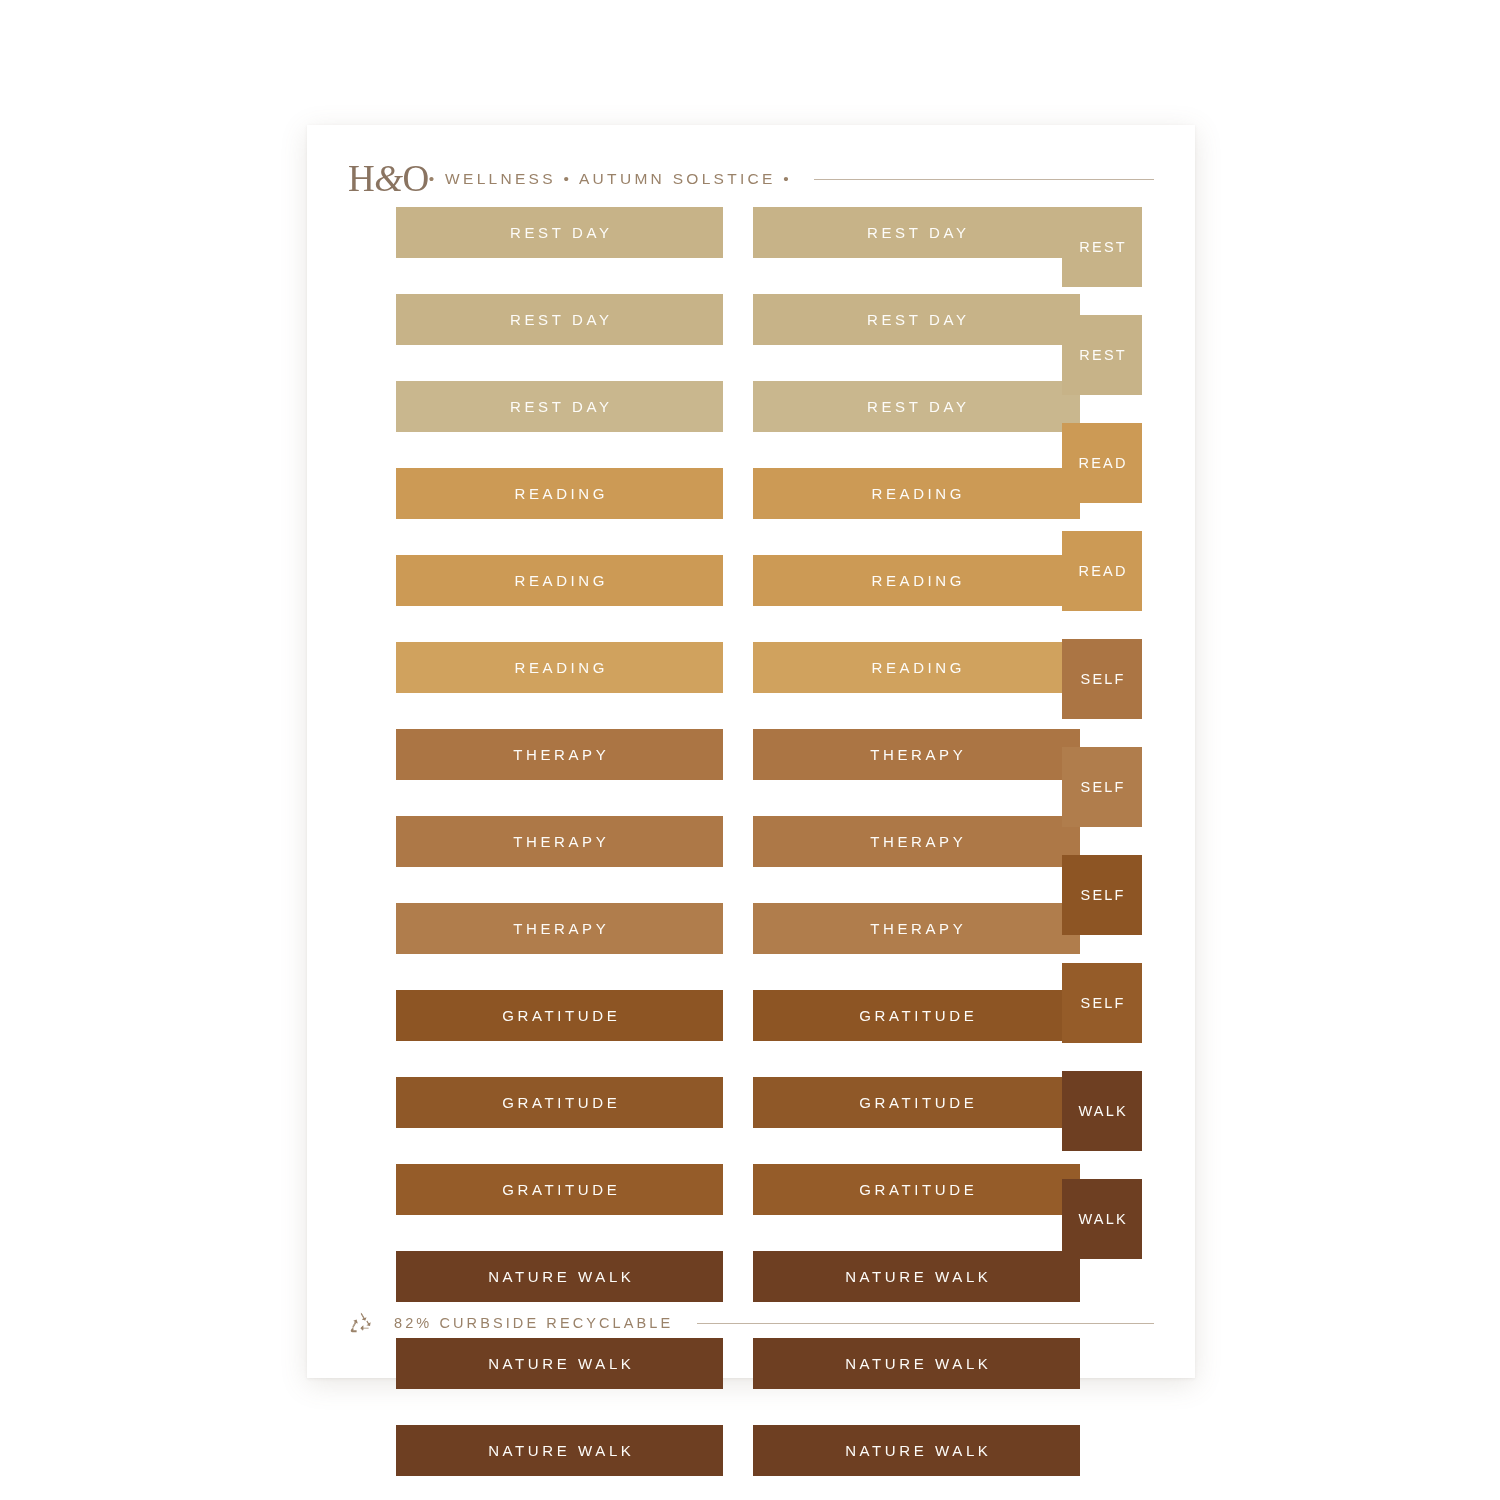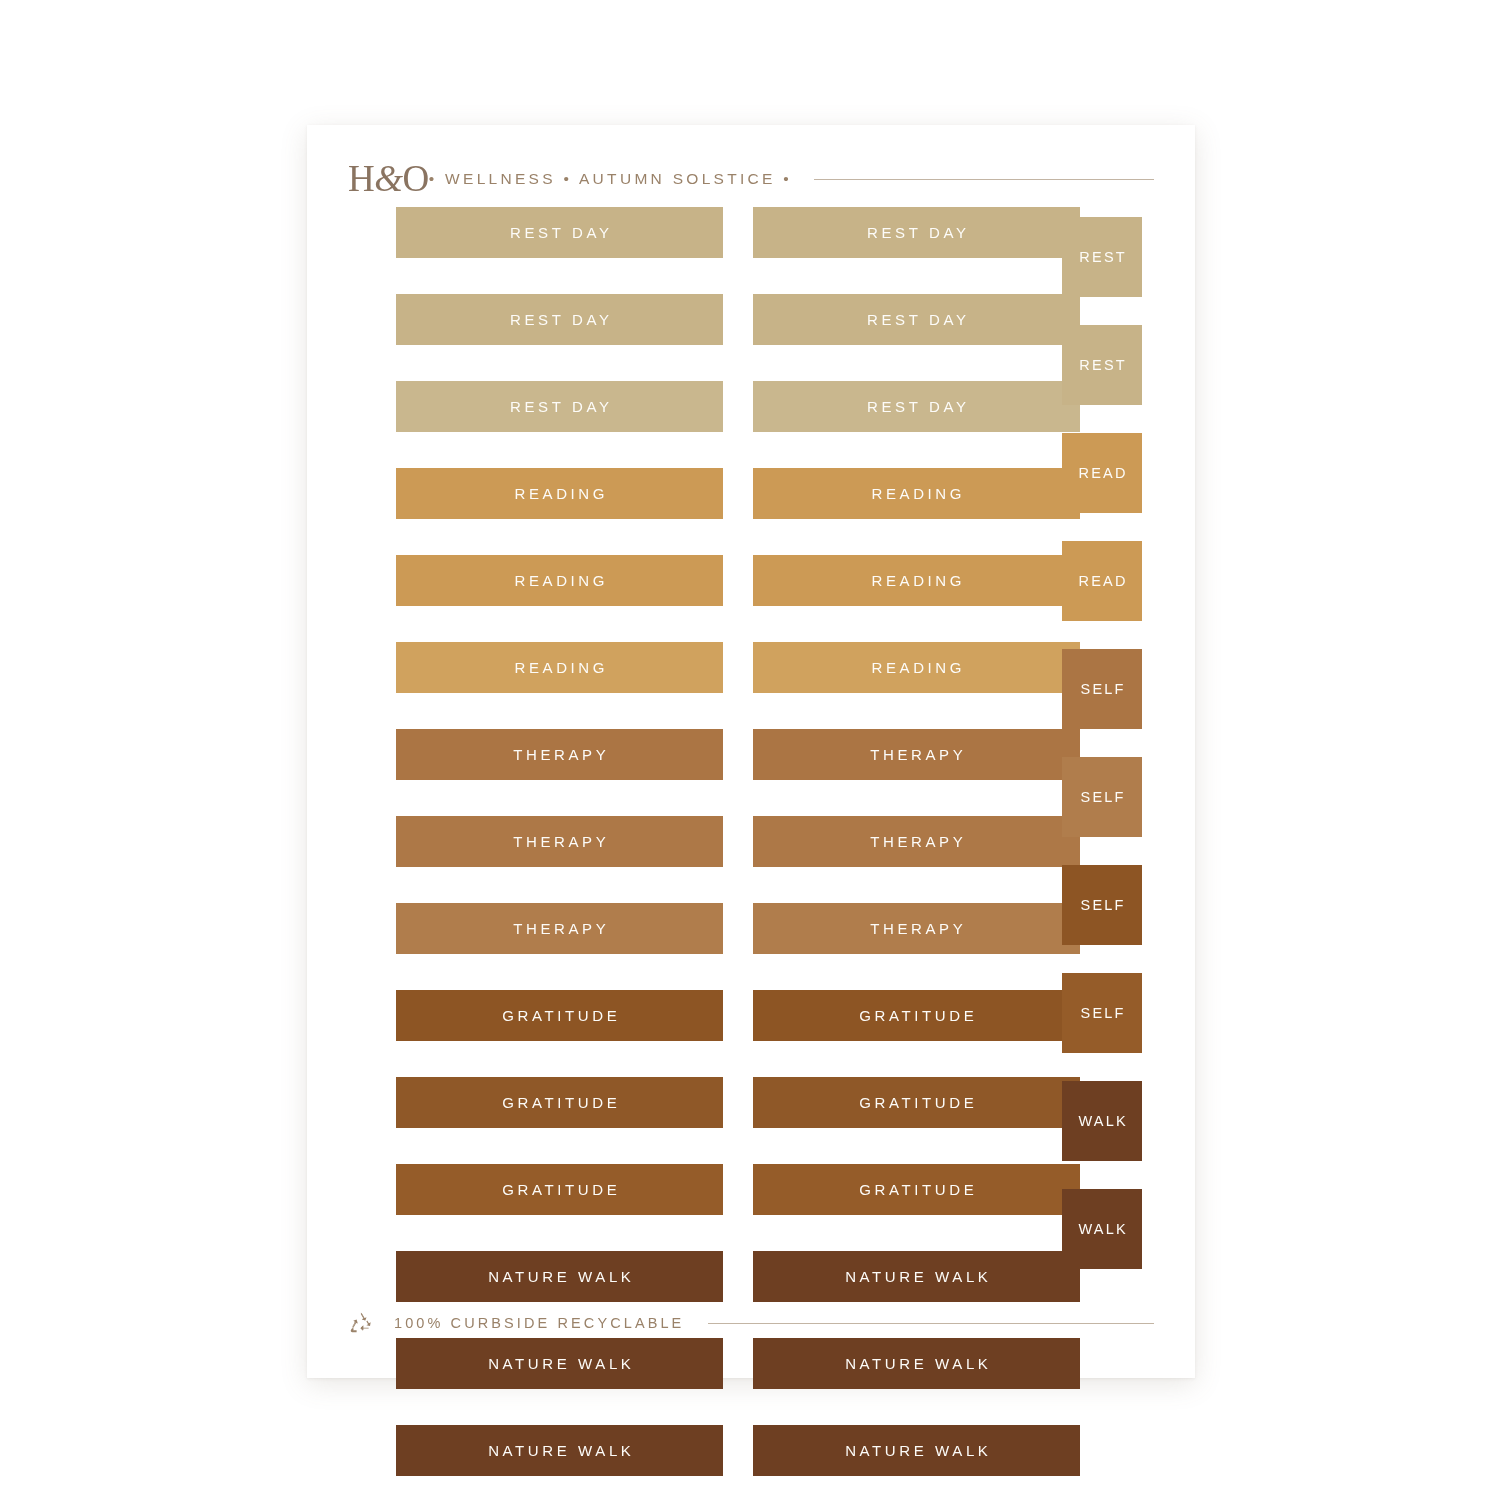--- a/index.html
+++ b/index.html
@@ -78,21 +78,21 @@
     font-size:15px;
     letter-spacing:3.6px;
     font-weight:500;
     white-space:nowrap;
     text-indent:3.6px;
   }
 
   
   .squares{
     position:absolute;
-    left:755px; top:92px;
+    left:755px; top:82px;
     width:80px;
     text-align:center;
   }
   .sq{
     width:80px; height:80px;
     margin-bottom:28px;
     display:flex;
     align-items:center;
     justify-content:center;
     box-sizing:border-box;
@@ -310,18 +310,18 @@
           <path d="M12.2 41.5 l7.1 -12.4 4.6 2.7 -2.8 -8.2 -8.2 2.8 4.6 2.7 -7.1 12.4 z"></path>
           <path d="M53.0 44.0 L37.9 44.0 L37.9 37.8 L31.8 43.9 L37.9 50.0 L37.9 44.0 L53.0 44.0 Z"></path>
           <path d="M50.8 45.6 H36.6 v5.3 l-6.2 -6.2 6.2 -6.2 v5.3 h14.2 z"></path>
           <path d="M12.6 45.6 h14.0 v-5.3 l6.2 6.2 -6.2 6.2 v-5.3 h-14.0 z" opacity="0"></path>
           <path d="M13.0 44.2 c-2.0 0 -3.6 1.0 -4.4 2.6 l-1.4 2.6 c-1.3 2.6 0.5 5.6 3.4 5.6 h10.6 v-5.0 h-8.6 l1.2 -2.3 z"></path>
           <path d="M45.3 28.0 l4.2 7.3 -4.3 2.5 9.0 1.6 1.6 -9.0 -4.3 2.5 -4.1 -7.2 z"></path>
           <path d="M47.0 24.6 c1.0 1.7 3.0 2.6 4.8 2.2 l2.6 -0.5 c2.9 -0.6 4.2 -3.9 2.6 -6.3 l-5.0 -8.5 -4.3 2.6 4.2 7.2 -2.4 0.5 z" opacity="0"></path>
           <path d="M21.3 13.6 c1.0 -1.7 2.9 -2.7 4.8 -2.4 l2.6 0.4 c2.9 0.5 4.3 3.8 2.7 6.2 l-4.9 8.6 -4.4 -2.5 4.2 -7.3 -2.4 -0.4 z" opacity="0"></path>
         </g>
       </svg>
-      <div class="footer-text">100% CURBSIDE RECYCLABLE</div>
+      <div class="footer-text">82% CURBSIDE RECYCLABLE</div>
       <div class="footer-rule" style="background: rgb(195, 181, 164);"></div>
     </div>
 
   </div>
 </div>
 
 </body></html>

